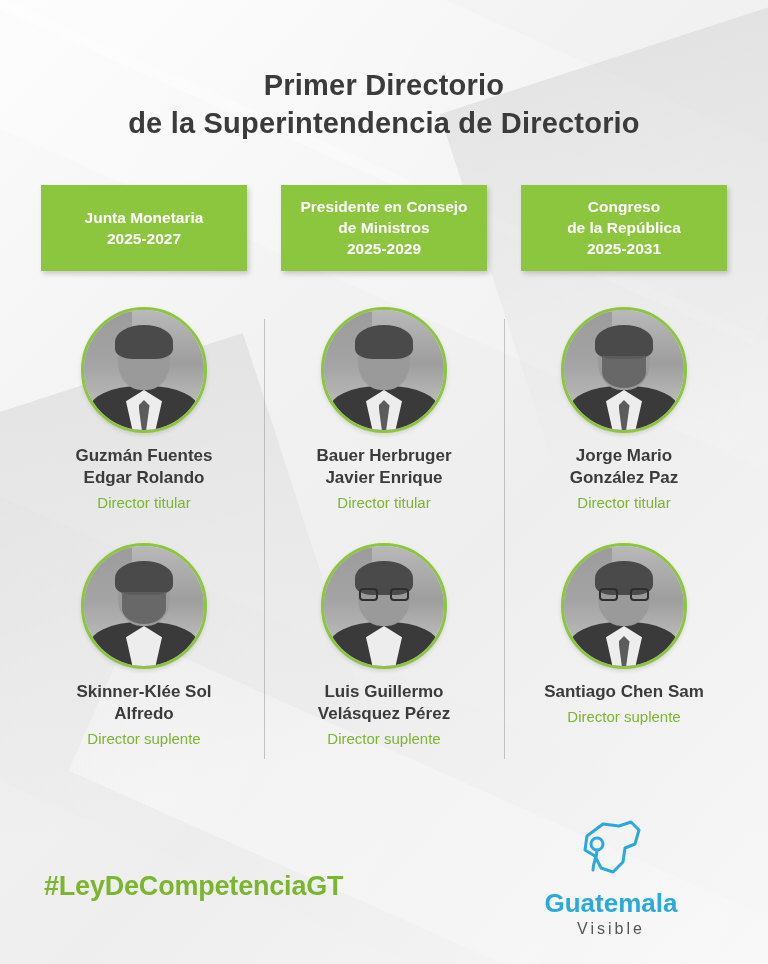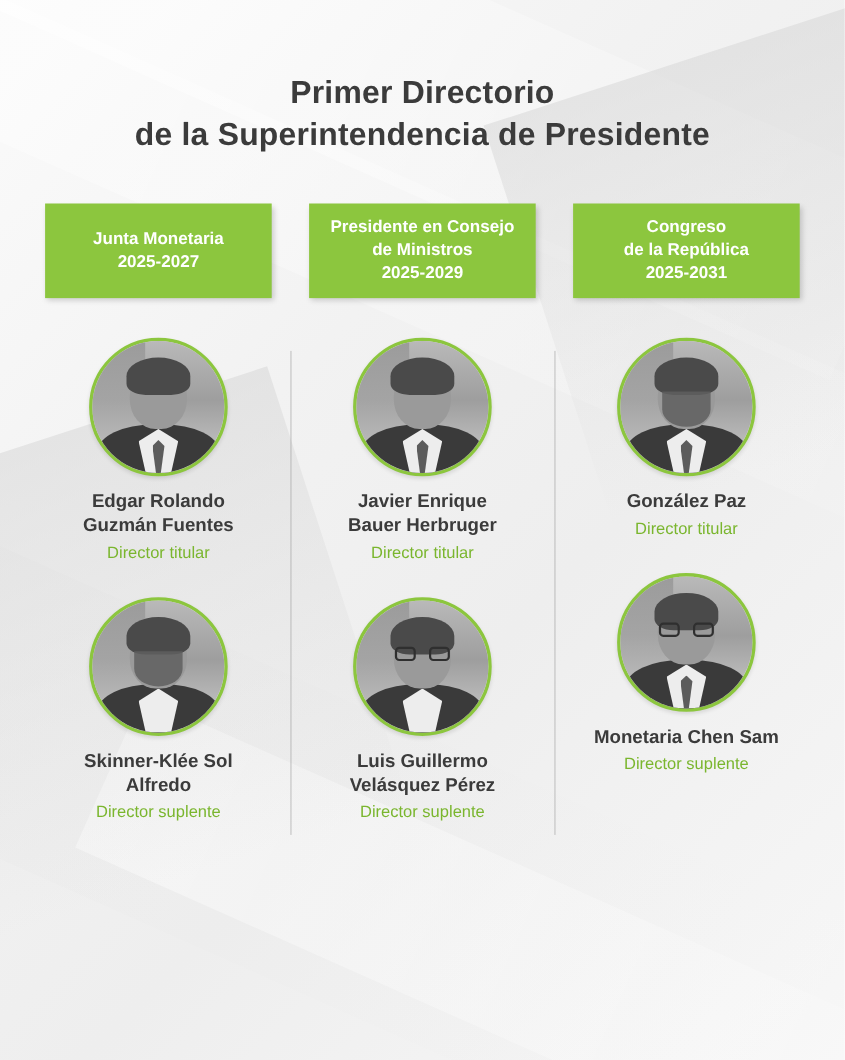--- a/index.html
+++ b/index.html
@@ -271,21 +271,21 @@
   <div class="streak s2"></div>
   <div class="streak s3"></div>
   <div class="streak s4"></div>
   <div class="shade a"></div>
   <div class="shade b"></div>
 
   <div class="content">
 
     <div class="title-wrap">
       <div class="title-line">Primer Directorio</div>
-      <div class="title-line second">de la Superintendencia de Presidente</div>
+      <div class="title-line second">de la Superintendencia de Directorio</div>
     </div>
 
     <div class="headers">
       <div class="col-head">
         <span class="ch-l1">Junta Monetaria</span>
         <span class="ch-l2">2025-2027</span>
       </div>
       <div class="col-head">
         <span class="ch-l1">Presidente en Consejo</span>
         <span class="ch-l2">de Ministros</span>
@@ -307,22 +307,22 @@
           <div class="avatar">
             <div class="ph">
               <div class="bg2"></div>
                 <div class="body"></div>
                 <div class="head"></div>
               <div class="hair"></div>
                 <div class="shirt"></div>
                 <div class="tie"></div>
             </div>
           </div>
+          <div class="pname">Guzmán Fuentes</div>
           <div class="pname">Edgar Rolando</div>
-          <div class="pname">Guzmán Fuentes</div>
           <div class="prole">Director titular</div>
         </div>
         <div class="person">
           <div class="avatar">
             <div class="ph">
               <div class="bg2"></div>
                 <div class="body"></div>
                 <div class="head"></div>
               <div class="hair"></div>
                 <div class="beard"></div>
@@ -340,22 +340,22 @@
           <div class="avatar">
             <div class="ph">
               <div class="bg2"></div>
                 <div class="body"></div>
                 <div class="head"></div>
               <div class="hair"></div>
                 <div class="shirt"></div>
                 <div class="tie"></div>
             </div>
           </div>
+          <div class="pname">Bauer Herbruger</div>
           <div class="pname">Javier Enrique</div>
-          <div class="pname">Bauer Herbruger</div>
           <div class="prole">Director titular</div>
         </div>
         <div class="person">
           <div class="avatar">
             <div class="ph">
               <div class="bg2"></div>
                 <div class="body"></div>
                 <div class="head"></div>
               <div class="hair"></div>
                 <div class="glasses"></div>
@@ -374,36 +374,51 @@
             <div class="ph">
               <div class="bg2"></div>
                 <div class="body"></div>
                 <div class="head"></div>
               <div class="hair"></div>
                 <div class="beard"></div>
                 <div class="shirt"></div>
                 <div class="tie"></div>
             </div>
           </div>
+          <div class="pname">Jorge Mario</div>
           <div class="pname">González Paz</div>
           <div class="prole">Director titular</div>
         </div>
         <div class="person">
           <div class="avatar">
             <div class="ph">
               <div class="bg2"></div>
                 <div class="body"></div>
                 <div class="head"></div>
               <div class="hair"></div>
                 <div class="glasses"></div>
                 <div class="shirt"></div>
                 <div class="tie"></div>
             </div>
           </div>
-          <div class="pname">Monetaria Chen Sam</div>
+          <div class="pname">Santiago Chen Sam</div>
           <div class="prole">Director suplente</div>
         </div>
       </div>
     </div>
 
+    <div class="footer">
+      <div class="hashtag">#LeyDeCompetenciaGT</div>
+      <div class="logo">
+        <div class="logo-mark">
+          <svg width="76" height="70" viewBox="0 0 76 70" xmlns="http://www.w3.org/2000/svg">
+            <path d="M14 22 L30 10 L46 12 L58 8 L66 16 L62 30 L52 34 L50 48 L40 58 L28 54 L22 42 L12 36 Z" fill="none" stroke="#2aa9df" stroke-width="3" stroke-linejoin="round"></path>
+            <circle cx="24" cy="30" r="6" fill="none" stroke="#2aa9df" stroke-width="3"></circle>
+            <path d="M24 36 C24 44, 20 48, 20 56" fill="none" stroke="#2aa9df" stroke-width="3" stroke-linecap="round"></path>
+          </svg>
+        </div>
+        <div class="logo-name">Guatemala</div>
+        <div class="logo-sub">Visible</div>
+      </div>
+    </div>
 
   </div>
 </div>
 
 </body></html>

